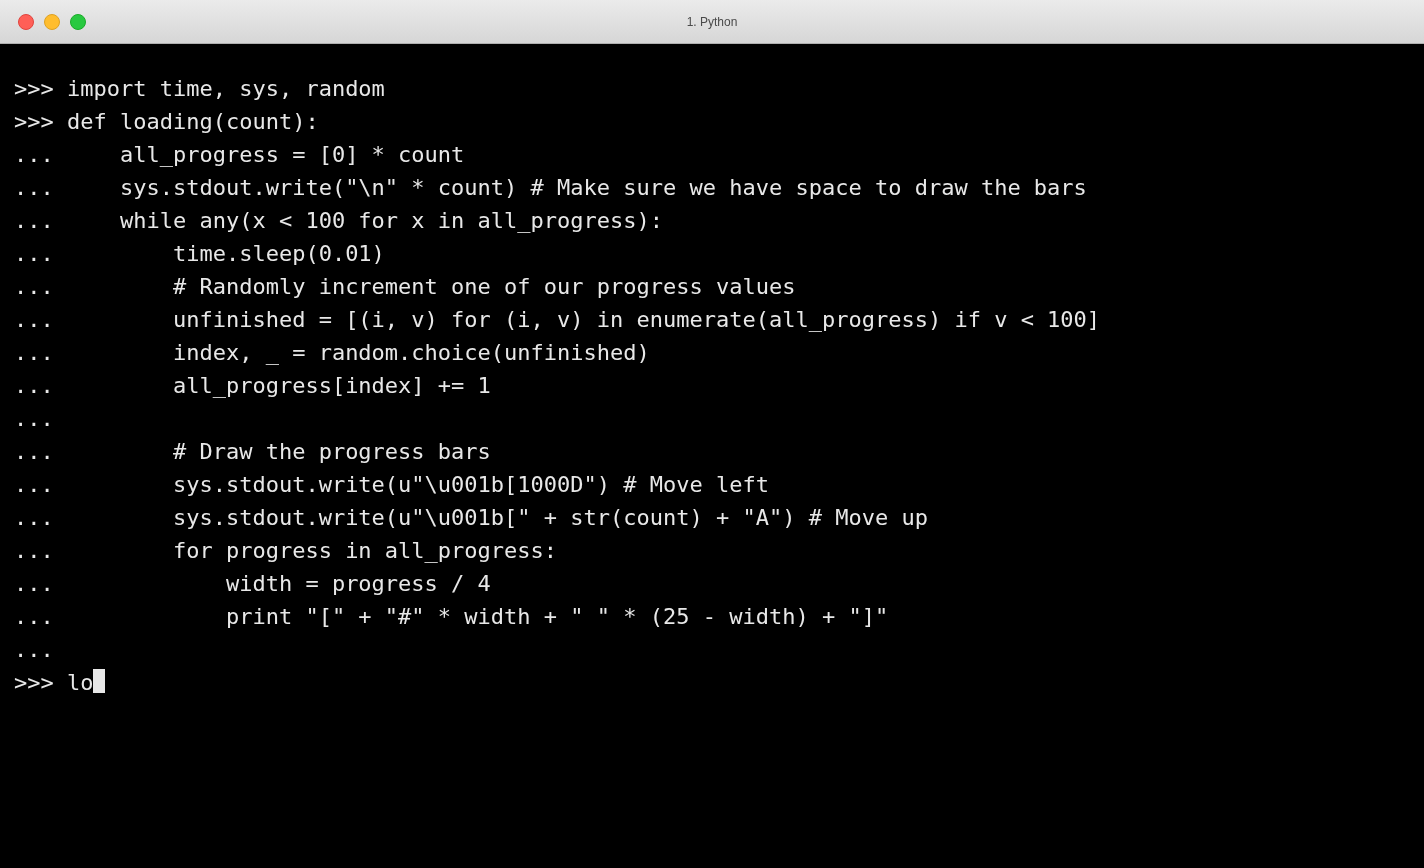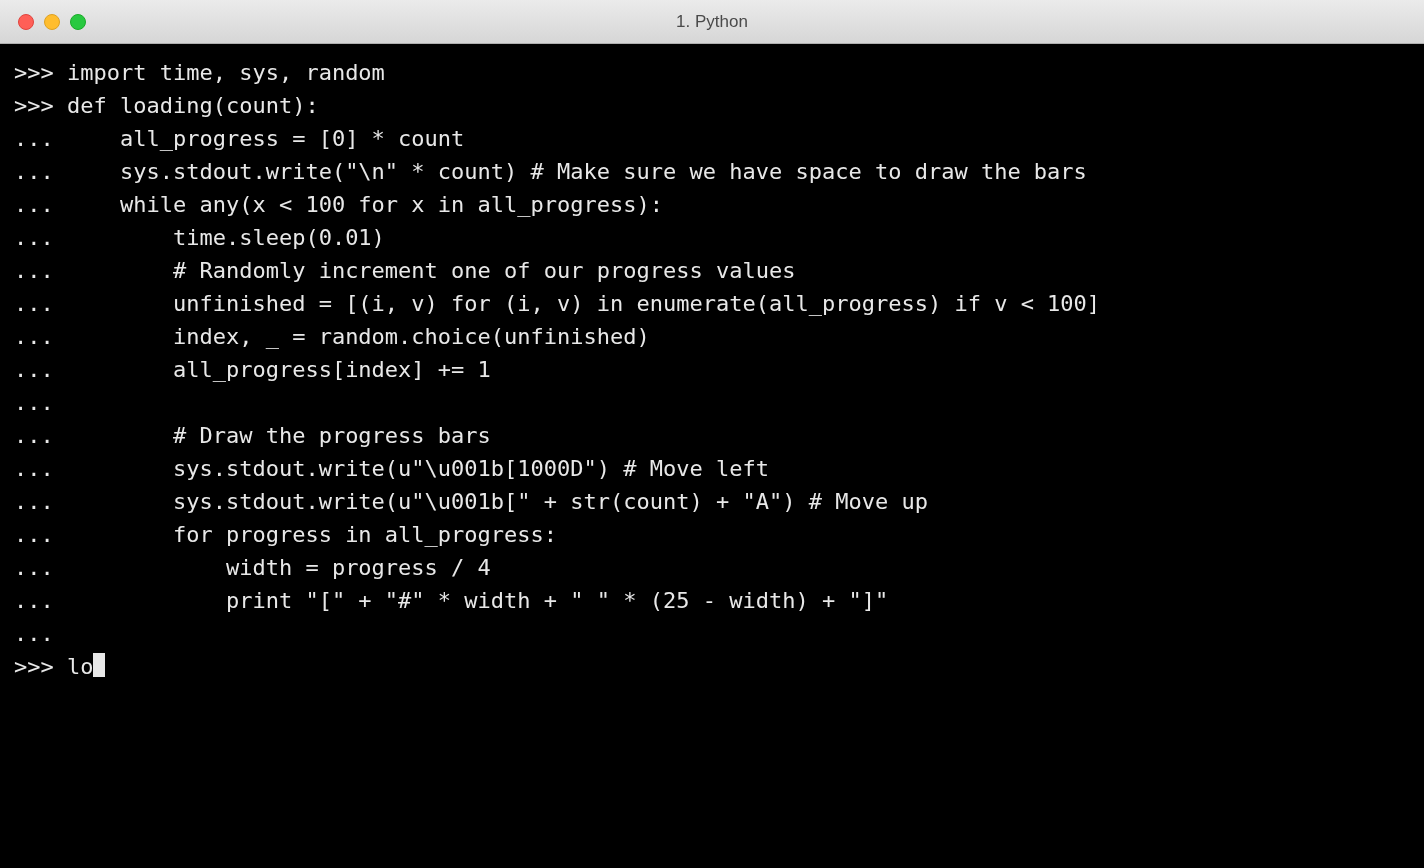--- a/index.html
+++ b/index.html
@@ -34,27 +34,27 @@
     }
     .tl-close { background: #ff5f57; border: 1px solid #e0443e; }
     .tl-min { background: #ffbd2e; border: 1px solid #dea123; }
     .tl-max { background: #28c940; border: 1px solid #1aab29; }
     .title {
       position: absolute;
       left: 50%;
       transform: translateX(-50%);
       color: #4a4a4a;
       font-family: -apple-system, "Helvetica Neue", Arial, sans-serif;
-      font-size: 17px;
+      font-size: 12px;
       font-weight: 400;
     }
     .terminal {
       background: #000;
       color: #e8e8e8;
-      padding: 12px 14px;
+      padding: 28px 14px;
       font-size: 22px;
       line-height: 33px;
       white-space: pre;
       height: calc(100% - 44px);
     }
     .line {
       display: block;
     }
     .cursor {
       display: inline-block;

